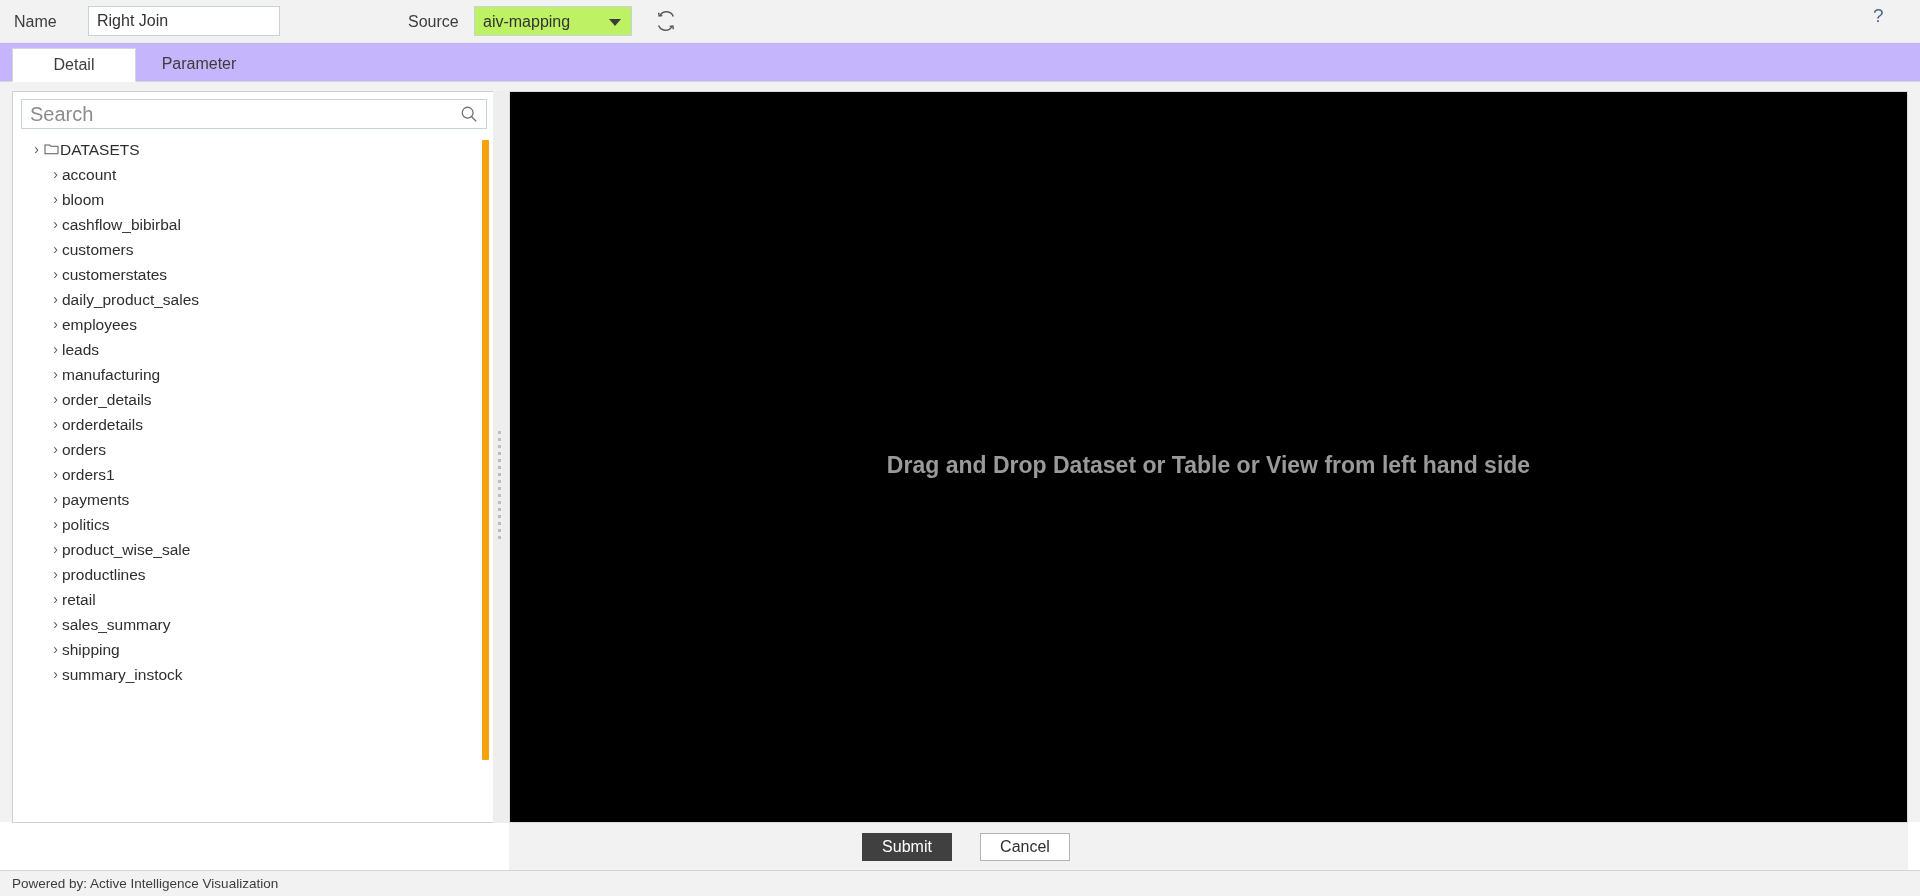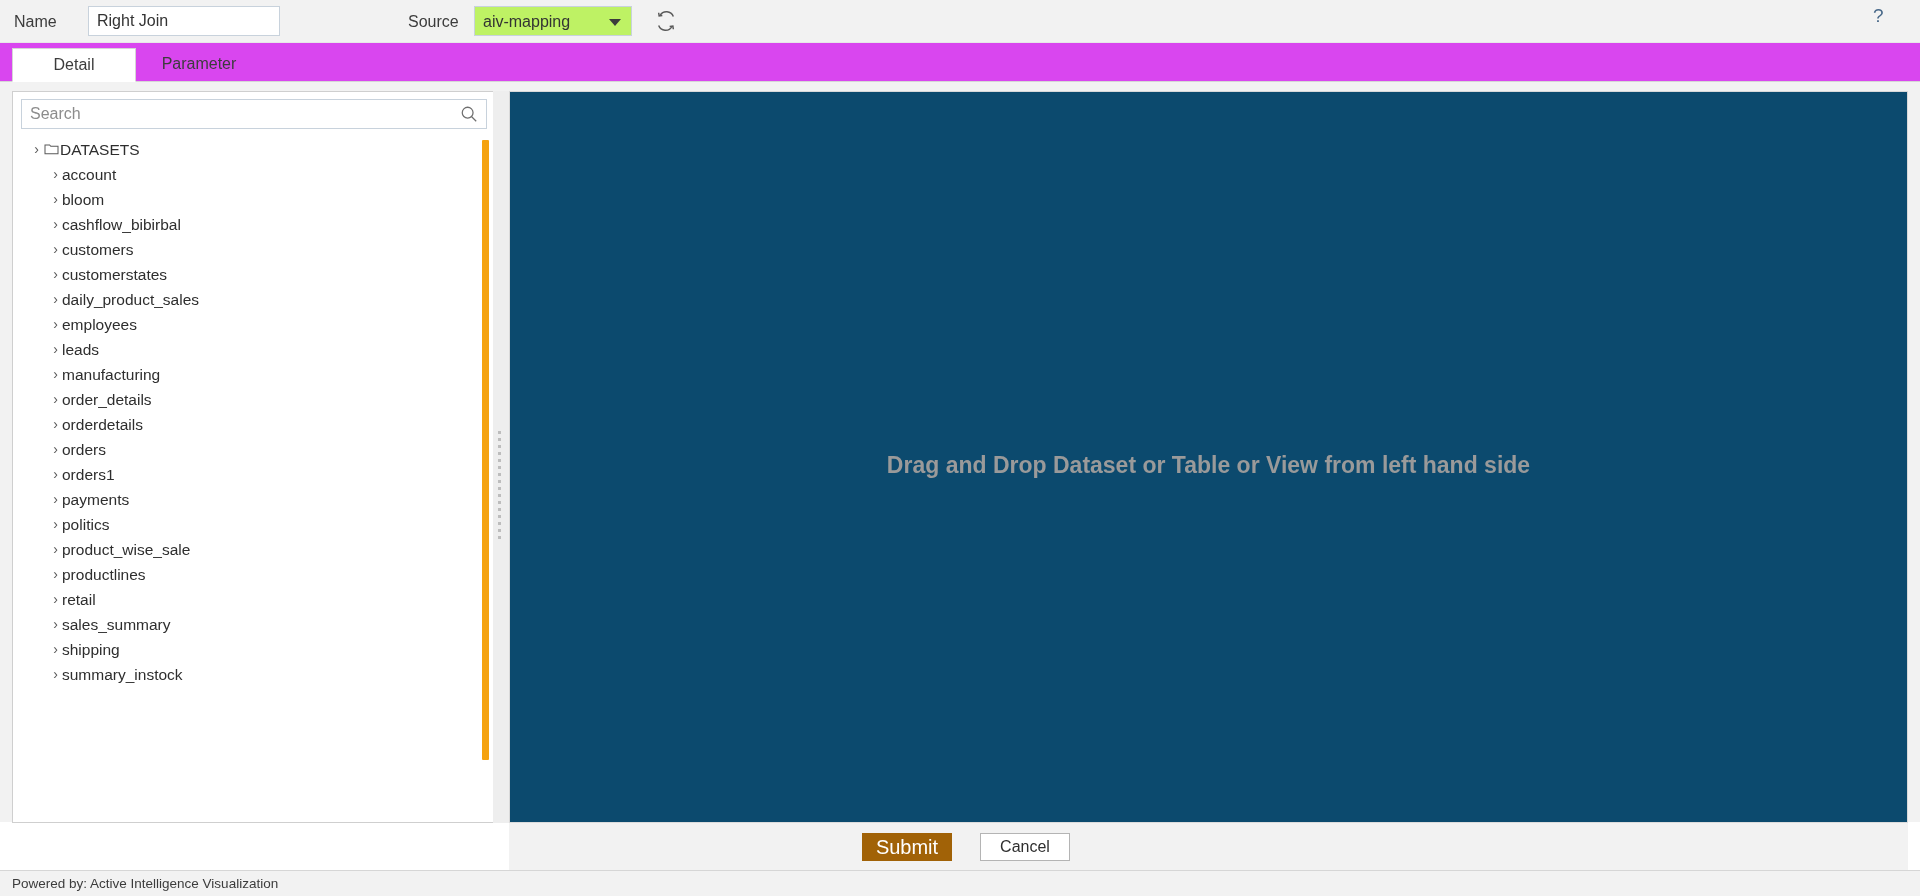--- a/index.html
+++ b/index.html
@@ -66,21 +66,21 @@
     position: absolute; left: 1873px; top: 6px;
     font-size: 19px; color: #4a6a8a;
     cursor: pointer;
     line-height: 1;
   }
 
   
   .tabrow {
     position: absolute; left: 0; top: 43px;
     width: 1920px; height: 39px;
-    background: #d946ef;
+    background: #c4b5fd;
     border-bottom: 1px solid #d6d6d6;
   }
   .tab {
     position: absolute; top: 5px;
     height: 34px;
     font-size: 16px;
     color: #3c3c3c;
     text-align: center;
     line-height: 32px;
     cursor: pointer;
@@ -161,21 +161,21 @@
     width: 466px; height: 30px;
     border: 1px solid #c8d2dc;
     background: #ffffff;
   }
   .search-input {
     position: absolute; left: 0; top: 0;
     width: 430px; height: 28px;
     border: none; outline: none;
     background: transparent;
     font-family: "Liberation Sans", sans-serif;
-    font-size: 16px;
+    font-size: 20px;
     color: #ec4899;
     padding: 0 8px;
   }
   .search-input::placeholder { color: #8c8c8c; }
   .search-icon {
     position: absolute; right: 8px; top: 5px;
     width: 18px; height: 18px;
   }
 
   .tree {
@@ -239,21 +239,21 @@
     display: block;
     width: 3px; height: 3px;
     background: #bdbdbd;
     float: left;
     margin: 2px 1px;
   }
 
   .canvas {
     position: absolute; left: 509px; top: 9px;
     width: 1399px; height: 732px;
-    background: #0c4a6e;
+    background: #000000;
     border: 1px solid #d9d9d9;
   }
   .drop-hint {
     position: absolute; left: 0; top: 360px;
     width: 100%;
     text-align: center;
     font-size: 23px;
     font-weight: bold;
     color: #9a9a9a;
     white-space: nowrap;
@@ -262,25 +262,25 @@
   
   .footer-actions {
     position: absolute; left: 509px; top: 822px;
     width: 1399px; height: 48px;
     background: #f2f2f2;
     border-top: 1px solid #dcdcdc;
   }
   .btn-submit {
     position: absolute; left: 353px; top: 10px;
     width: 90px; height: 28px;
-    background: #a16207;
+    background: #404040;
     border: none;
     color: #ffffff;
     font-family: "Liberation Sans", sans-serif;
-    font-size: 20px;
+    font-size: 16px;
     cursor: pointer;
   }
   .btn-cancel {
     position: absolute; left: 455px; top: 10px;
     width: 90px; height: 28px;
     background: #ffffff;
     border: 1px solid #b4b4b4;
     color: #2e2e2e;
     font-family: "Liberation Sans", sans-serif;
     font-size: 16px;

